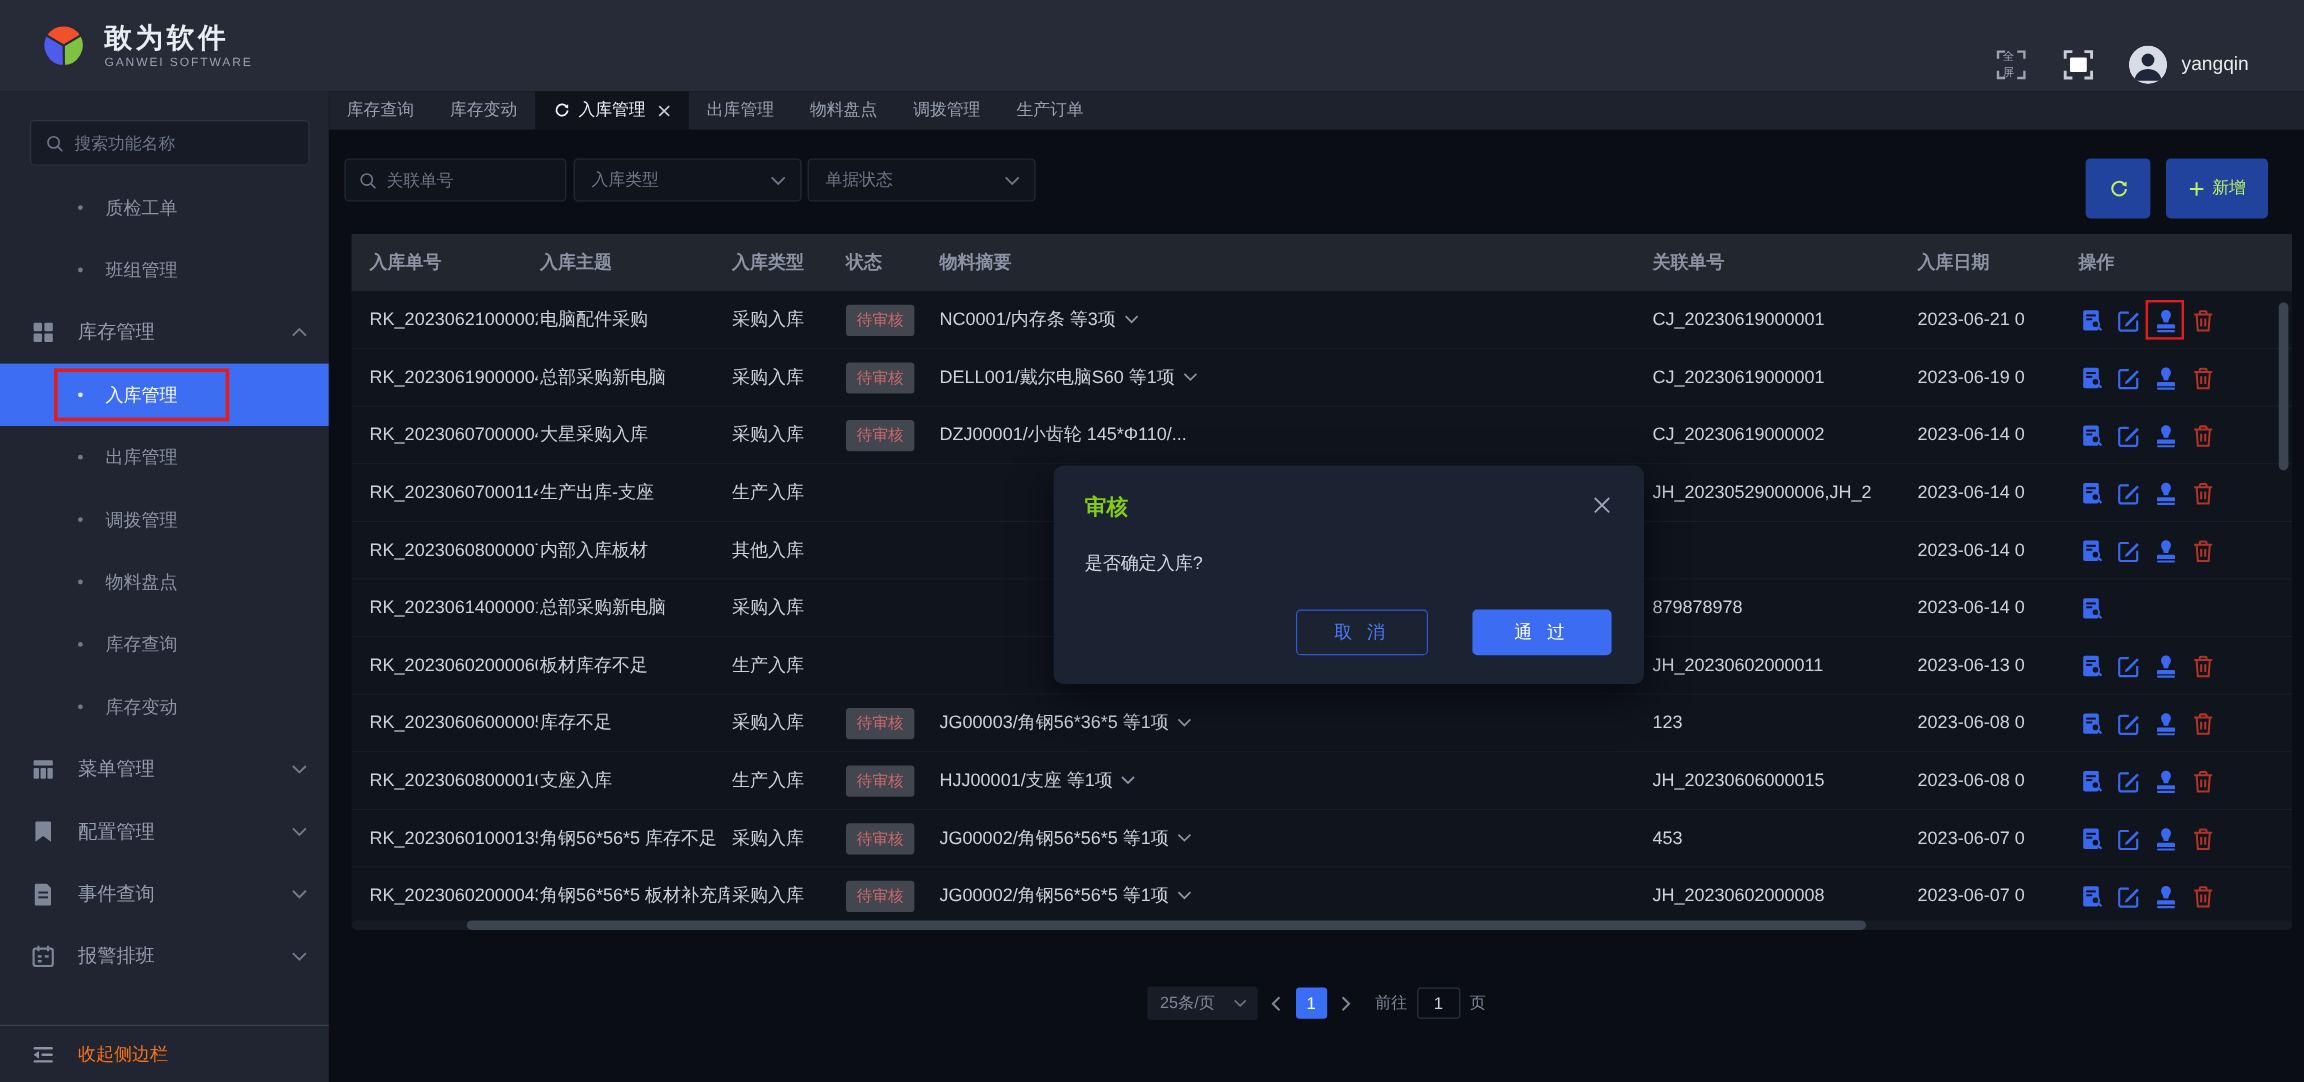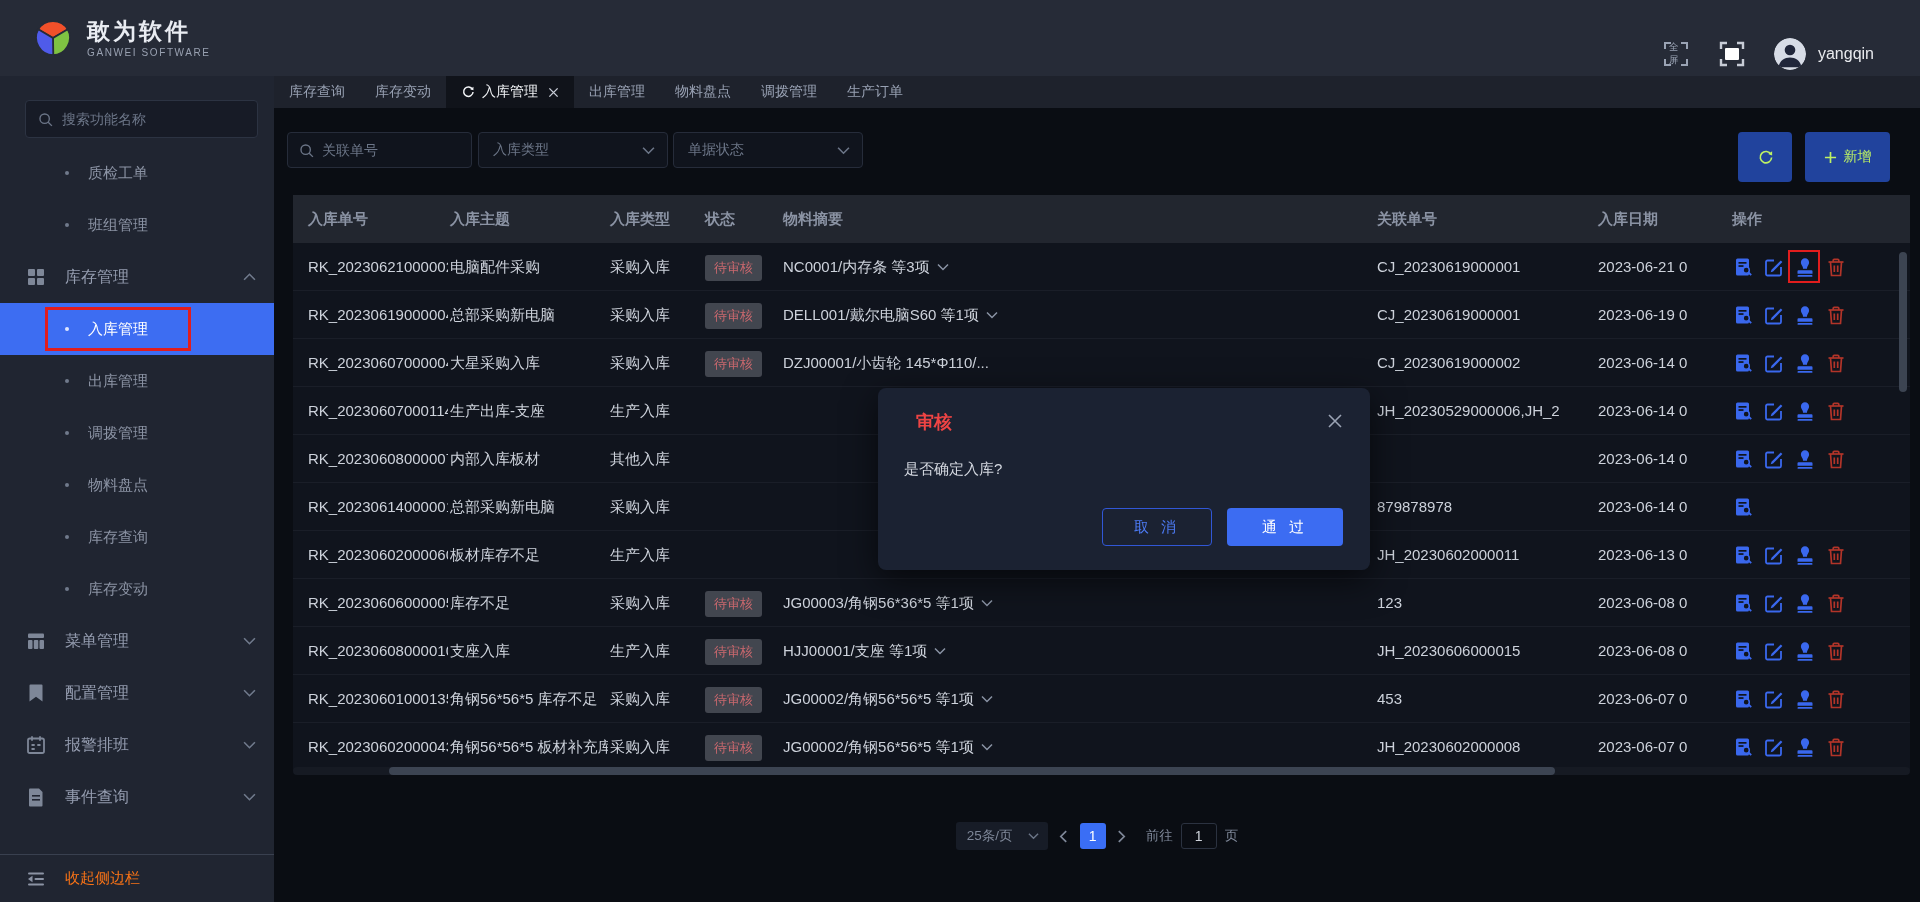--- a/index.html
+++ b/index.html
@@ -94,25 +94,25 @@
   .page-size { position:relative; width:92px; height:28px; background:#171c27; border-radius:3px; display:flex; align-items:center; cursor:pointer; }
   .page-size .sel-text { margin-left:11px; color:#7e8798; }
   .page-size .chevron { position:absolute; right:9px; color:#6c7688; }
   .pg-arrow { width:24px; height:24px; display:flex; align-items:center; justify-content:center; color:#7e8798; cursor:pointer; }
   .pg-num { width:26px; height:26px; background:#3a6ef5; color:#fff; border-radius:3px; display:flex; align-items:center; justify-content:center; font-size:14px; cursor:pointer; }
   .goto { display:flex; align-items:center; gap:8px; margin-left:8px; }
   .goto input { width:36px; height:26px; background:transparent; border:1px solid #2b3240; border-radius:3px; color:#cfd4dc; text-align:center; font-size:14px; outline:none; font-family:inherit; }
 
   
   .modal { position:absolute; left:878px; top:388px; width:492px; height:182px; background:#1b2232; border-radius:8px; box-shadow:0 10px 34px rgba(0,0,0,.6); z-index:40; }
-  .modal-title { position:absolute; left:26px; top:22px; color:#ef4444; font-size:18px; font-weight:bold;margin-left:12px; }
+  .modal-title { position:absolute; left:26px; top:22px; color:#84cc16; font-size:18px; font-weight:bold; }
   .modal-close { position:absolute; right:26px; top:24px; width:18px; height:18px; color:#9aa3b4; cursor:pointer; }
   .modal-msg { position:absolute; left:26px; top:72px; color:#d4d8e0; font-size:15px; }
   .modal-btns { position:absolute; right:27px; bottom:24px; display:flex; gap:15px; }
-  .m-btn { height:38px; border-radius:4px; display:flex; align-items:center; justify-content:center; font-size:15px; letter-spacing:4px; cursor:pointer; }
+  .m-btn { height:38px; border-radius:4px; display:flex; align-items:center; justify-content:center; font-size:15px; letter-spacing:4px; cursor:pointer;margin-left:22px; }
   .m-cancel { width:110px; border:1px solid #3157d6; color:#4d7bf5; background:transparent; }
   .m-confirm { width:116px; background:#3c6cf2; color:#ffffff; }
   svg { display:block; }
 </style>
 </head>
 <body>
 
 <div class="app">
 
   <div class="topbar">
@@ -332,47 +332,47 @@
     <span class="chevron">
       <svg width="13" height="9" viewBox="0 0 12 8">
               <polyline points="1,1.5 6,6.5 11,1.5" fill="none" stroke="currentColor" stroke-width="1.5"></polyline>
             </svg>
     </span>
   </div>
 
   <div class="side-item group">
 
     <span class="icon-slot">
+            <svg width="22" height="22" viewBox="0 0 22 22" fill="currentColor">
+              <path d="M5 2.5h9l3.5 3.5V19.5a1 1 0 0 1-1 1H5a1 1 0 0 1-1-1v-16a1 1 0 0 1 1-1z"></path>
+              <rect x="7" y="9" width="8" height="1.6" fill="#202531"></rect>
+              <rect x="7" y="13" width="8" height="1.6" fill="#202531"></rect>
+            </svg>
+          </span>
+    <span class="label">事件查询</span>
+    <span class="chevron">
+      <svg width="13" height="9" viewBox="0 0 12 8">
+              <polyline points="1,1.5 6,6.5 11,1.5" fill="none" stroke="currentColor" stroke-width="1.5"></polyline>
+            </svg>
+    </span>
+  </div>
+
+  <div class="side-item group">
+
+    <span class="icon-slot">
             <svg width="22" height="22" viewBox="0 0 22 22">
               <rect x="3" y="4.5" width="16" height="14.5" rx="1.8" fill="none" stroke="currentColor" stroke-width="1.8"></rect>
               <line x1="7" y1="2.2" x2="7" y2="6.8" stroke="currentColor" stroke-width="1.8"></line>
               <line x1="15" y1="2.2" x2="15" y2="6.8" stroke="currentColor" stroke-width="1.8"></line>
               <rect x="6.5" y="10" width="3.2" height="2" fill="currentColor"></rect>
               <rect x="12.3" y="10" width="3.2" height="2" fill="currentColor"></rect>
               <rect x="6.5" y="14" width="3.2" height="2" fill="currentColor"></rect>
             </svg>
           </span>
     <span class="label">报警排班</span>
-    <span class="chevron">
-      <svg width="13" height="9" viewBox="0 0 12 8">
-              <polyline points="1,1.5 6,6.5 11,1.5" fill="none" stroke="currentColor" stroke-width="1.5"></polyline>
-            </svg>
-    </span>
-  </div>
-
-  <div class="side-item group">
-
-    <span class="icon-slot">
-            <svg width="22" height="22" viewBox="0 0 22 22" fill="currentColor">
-              <path d="M5 2.5h9l3.5 3.5V19.5a1 1 0 0 1-1 1H5a1 1 0 0 1-1-1v-16a1 1 0 0 1 1-1z"></path>
-              <rect x="7" y="9" width="8" height="1.6" fill="#202531"></rect>
-              <rect x="7" y="13" width="8" height="1.6" fill="#202531"></rect>
-            </svg>
-          </span>
-    <span class="label">事件查询</span>
     <span class="chevron">
       <svg width="13" height="9" viewBox="0 0 12 8">
               <polyline points="1,1.5 6,6.5 11,1.5" fill="none" stroke="currentColor" stroke-width="1.5"></polyline>
             </svg>
     </span>
   </div>
 </div>
     <div class="side-divider"></div>
     <div class="side-footer">
       <span class="icon-slot">

